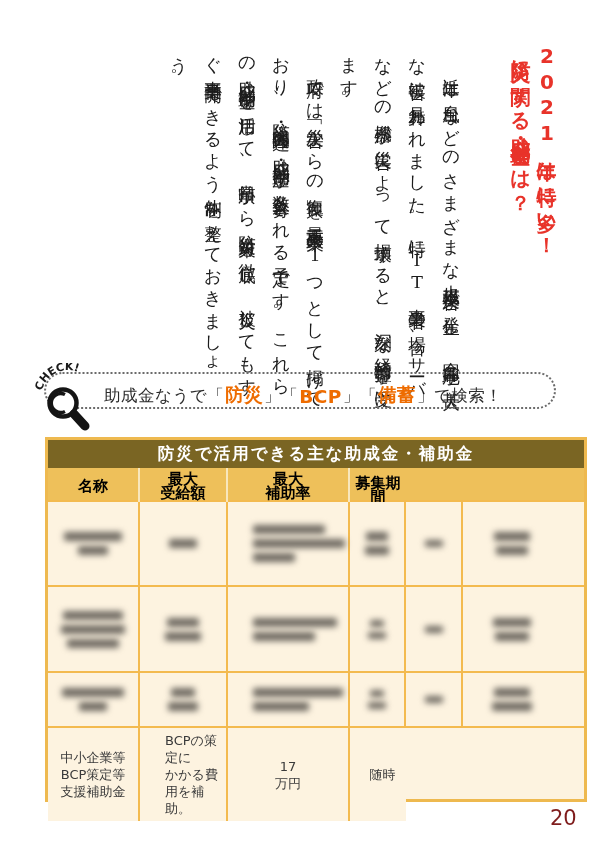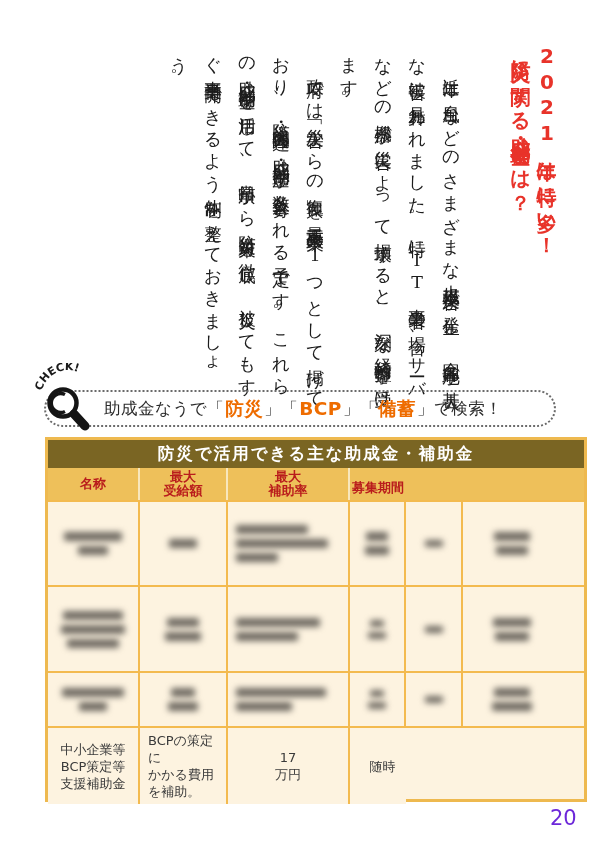--- a/index.html
+++ b/index.html
@@ -24,23 +24,23 @@
     position:absolute; top:45px; right:132px; height:356px;
     writing-mode:vertical-rl; text-orientation:upright;
     font-family:"DejaVu Serif", serif;
     font-size:17.5px; color:#1c1c1c;
     line-height:34px; letter-spacing:2px;
   }
   .v-body p { text-indent:20px; }
 
   
   .search-pill {
-    position:absolute; left:44px; top:390px; width:512px; height:37px;
+    position:absolute; left:44px; top:372px; width:512px; height:37px;
     border:2px dotted #6b6b6b; border-radius:19px;
-    display:flex; align-items:center; padding-left:58px;
+    display:flex; align-items:flex-end; padding-left:58px;
     font-size:16.5px; color:#2b2b2b; letter-spacing:0.5px;
   }
   .search-pill .kw {
     font-weight:bold; font-size:18.5px; color:#ee6c00; margin:0 1px;
   }
   .check-badge { position:absolute; left:33px; top:363px; width:70px; height:72px; }
 
   
   .grant-table {
     position:absolute; left:45px; top:437px; width:542px;
@@ -50,44 +50,44 @@
     height:28px; background:#7a6523; color:#ffffff;
     font-weight:bold; font-size:16.5px; letter-spacing:2px;
     display:flex; align-items:center; justify-content:center;
   }
   .gt-row {
     display:grid;
     grid-template-columns:92px 88px 122px 56px 57px 89px;
   }
   .gt-head { background:#eec05a; height:32px; }
   .gt-head .cell {
-    border-right:2px solid #f8e7bd; color:#b91c1c;
-    font-weight:bold; font-size:13px; line-height:14px;
+    border-right:2px solid #f8e7bd; color:#000000;
+    font-weight:bold; font-size:15px; line-height:14px;
     display:flex; align-items:center; justify-content:center;
     text-align:center; white-space:pre-line;
   }
   .gt-head .cell:last-child { border-right:none;margin-top:8px; }
   .gt-body-row { border-top:2px solid #f3ba4f; }
   .gt-body-row .cell {
     border-right:2px solid #f3ba4f; background:#fdf3e0;
     display:flex; flex-direction:column; align-items:center; justify-content:center;
     gap:5px; font-size:13px; color:#3a3a3a; line-height:17px;
     white-space:pre-line; text-align:center; padding:4px 3px;
   }
   .gt-body-row .cell:last-child { border-right:none;padding-left:12px; }
-  .gt-body-row .cell.left { align-items:flex-start; text-align:left; padding-left:8px; }
+  .gt-body-row .cell.left { align-items:flex-start; text-align:left; padding-left:25px; }
   .r1 { height:85px; } .r2 { height:86px; } .r3 { height:55px; } .r4 { height:73px; }
 
   
   .bar { background:#6f6a62; height:9px; border-radius:2px; filter:blur(3px); }
   .bar.s { height:7px; }
 
   .page-number {
     position:absolute; left:550px; top:806px;
-    font-size:21px; color:#6d28d9; font-family:"DejaVu Sans", sans-serif;
+    font-size:21px; color:#7f1d1d; font-family:"DejaVu Sans", sans-serif;
   }
 </style>
 </head>
 <body>
 
 <div class="page">
 
   <div class="v-heading">
     <div>2021年は特に多い！</div>
     <div>防災に関する助成金・補助金とは？</div>

